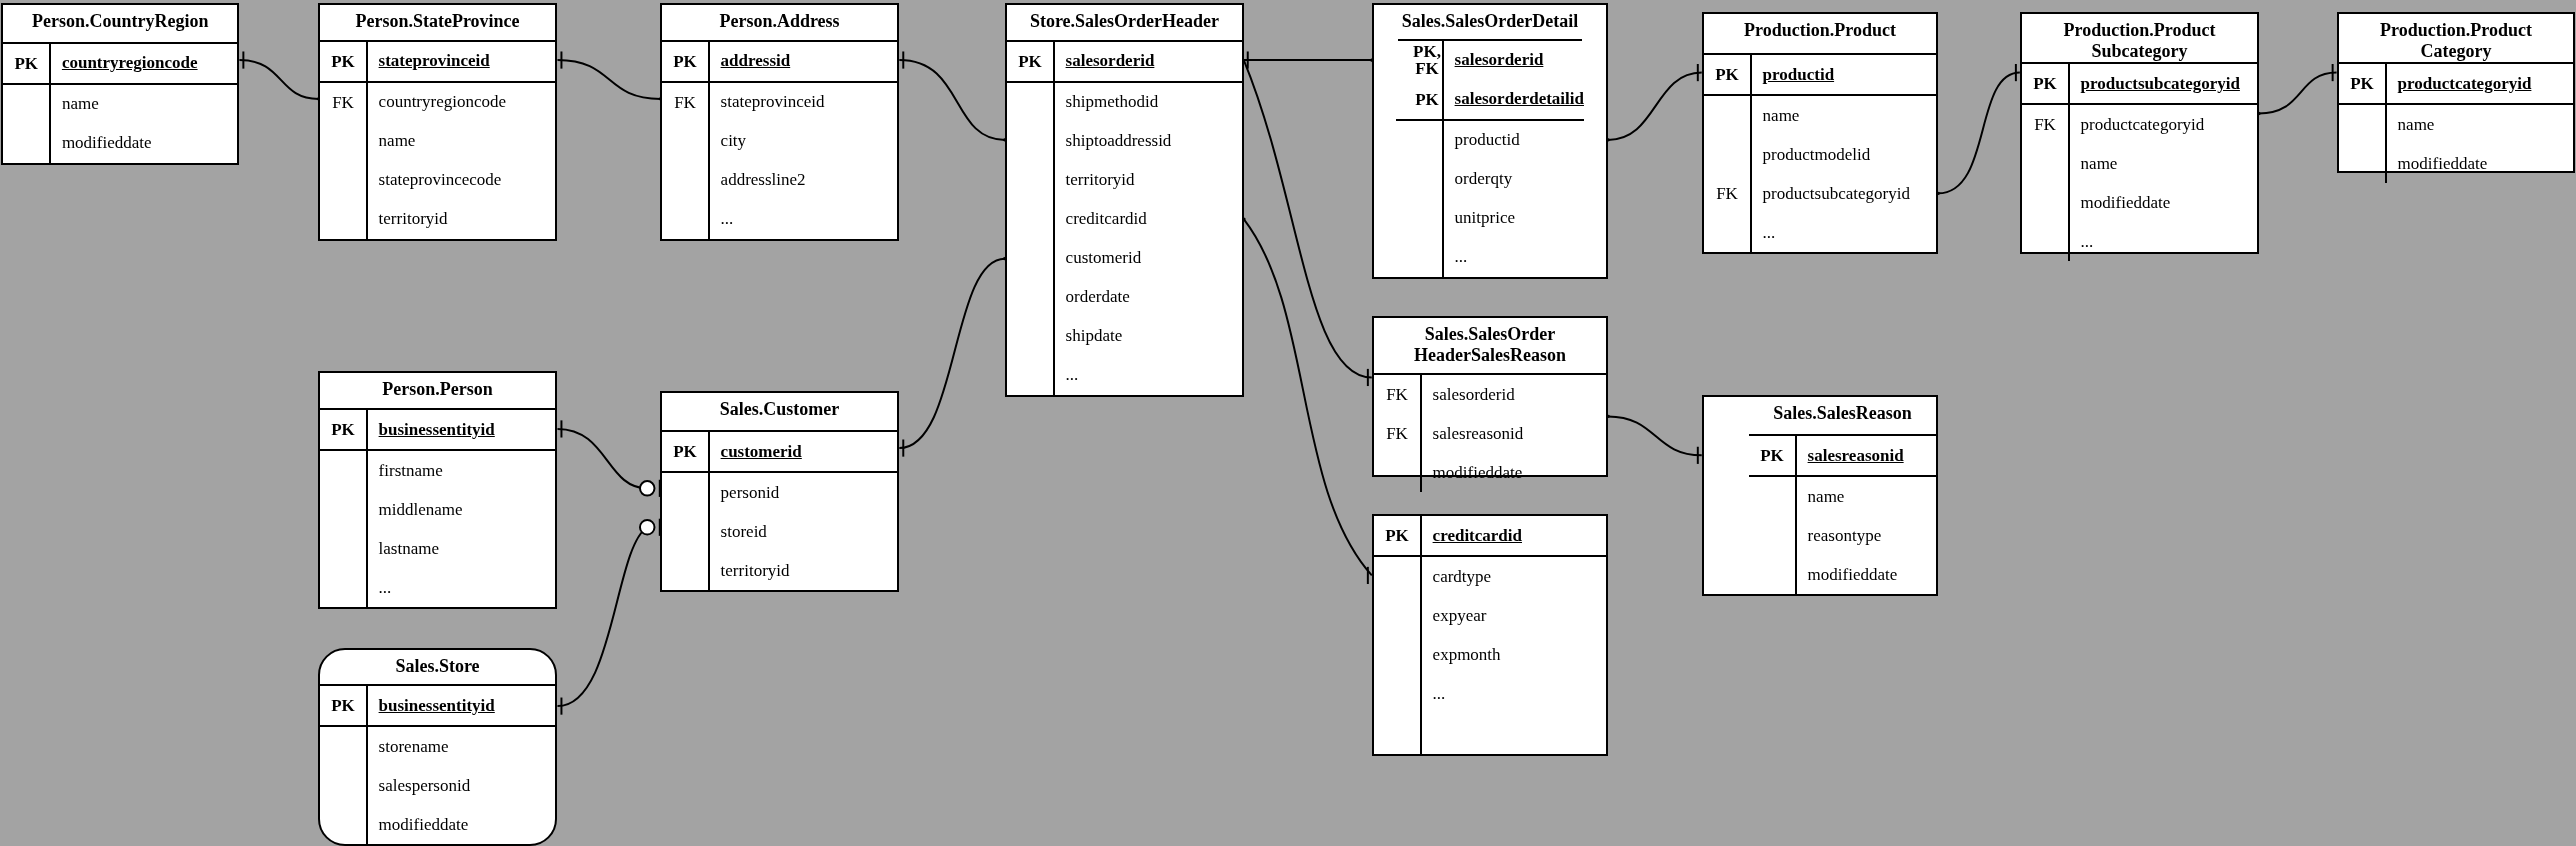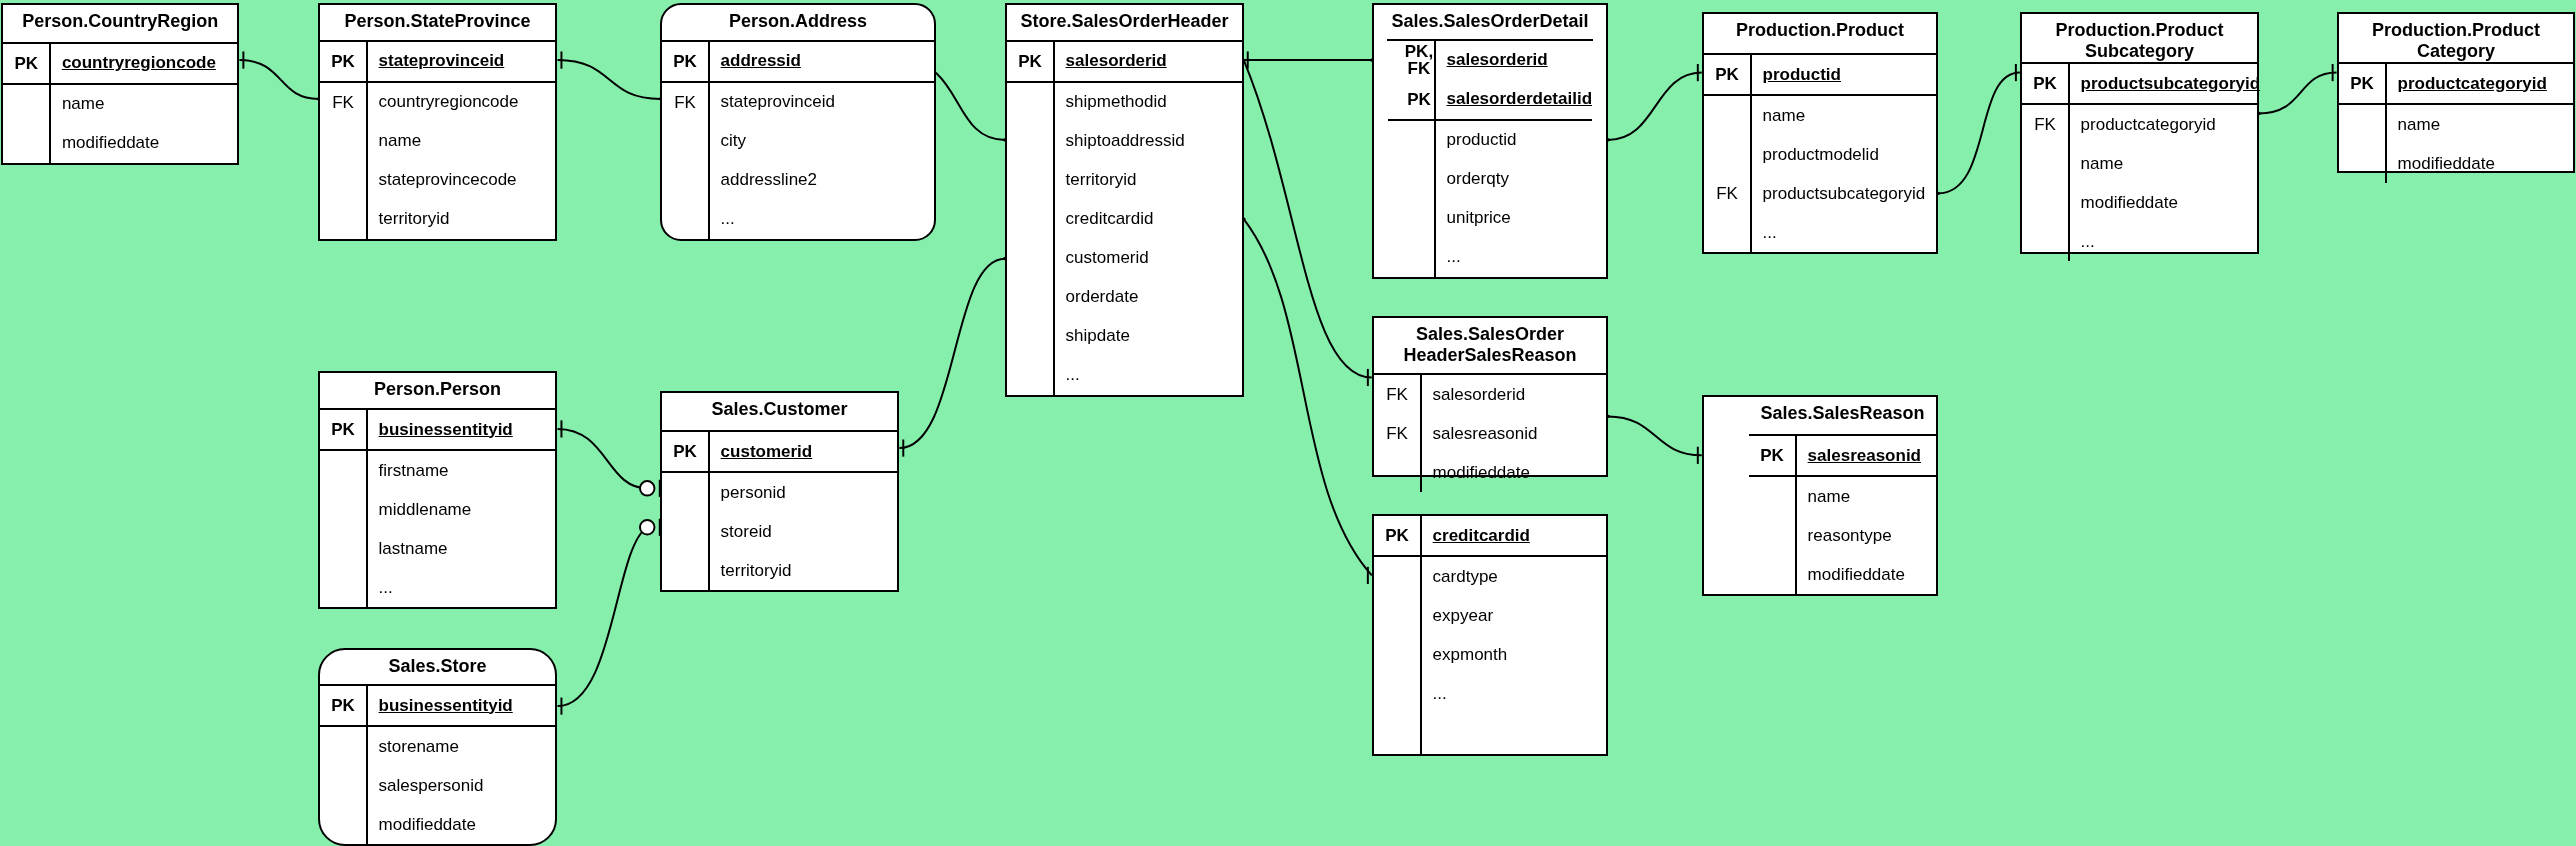--- a/index.html
+++ b/index.html
@@ -4,22 +4,22 @@
 <style>
   html, body {
     margin: 0;
     padding: 0;
     background: #ffffff;
   }
   #canvas {
     position: relative;
     width: 2576px;
     height: 846px;
-    background: #86efac;
-    font-family: Liberation Sans, sans-serif;
+    background: #a3a3a3;
+    font-family: Liberation Serif, serif;
     overflow: hidden;
   }
   #edges {
     position: absolute;
     left: 0;
     top: 0;
     width: 2576px;
     height: 846px;
     pointer-events: none;
   }
@@ -254,21 +254,21 @@
           </div>
           <div class="namecol">
             <div class="nrow">countryregioncode</div>
             <div class="nrow">name</div>
             <div class="nrow">stateprovincecode</div>
             <div class="nrow">territoryid</div>
           </div>
         </div>
       </div>
     </div>
-    <div class="entity" style="left: 660px; top: 2.6px; width: 276px; height: 238px; border-radius: 21px;">
+    <div class="entity" style="left: 660px; top: 2.6px; width: 239px; height: 238px;">
       <div class="entity-title" style="height: 41px;">Person.Address</div>
       <div class="rows">
         <div class="pk-block">
           <div class="keycol">
             <div class="krow">PK</div>
           </div>
           <div class="namecol">
             <div class="nrow pk-name">addressid</div>
           </div>
         </div>

